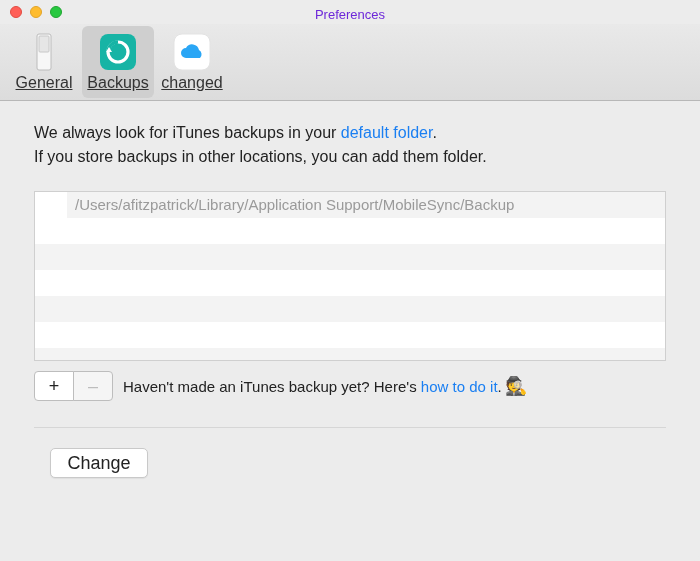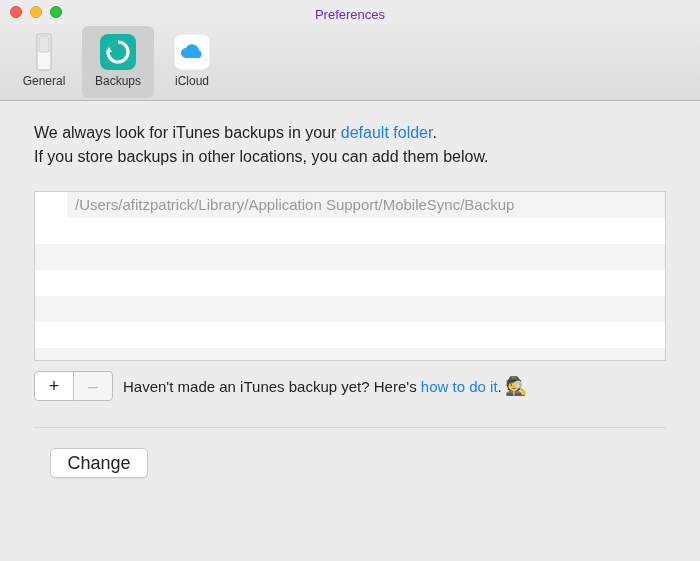--- a/index.html
+++ b/index.html
@@ -79,21 +79,22 @@
   }
   .tab .icon {
     width: 40px;
     height: 40px;
     display: flex;
     align-items: center;
     justify-content: center;
   }
   .tab .label {
     margin-top: 2px;
-    font-size: 12px;
+    font-size: 16px;
+    text-decoration: underline;
   }
   .content {
     flex: 1;
     padding: 20px 34px 0 34px;
     font-size: 16px;
     color: #222;
     display: flex;
     flex-direction: column;
   }
   .intro-line {
@@ -237,31 +238,31 @@
       <div class="label">Backups</div>
     </div>
 
     <div class="tab">
       <div class="icon">
         <svg width="40" height="40" viewBox="0 0 40 40">
           <rect x="2" y="2" width="36" height="36" rx="8" fill="#fff" stroke="#e3e3e3"></rect>
           <path d="M14 26 a5 5 0 0 1 0-10 a7 7 0 0 1 13 2 a5 5 0 0 1 1 8 z" fill="#2aa6f5"></path>
         </svg>
       </div>
-      <div class="label">iCloud</div>
+      <div class="label">changed</div>
     </div>
 
   </div>
 
   <div class="content">
 
     <div class="intro-line">
       <span>We always look for iTunes backups in your </span><span class="link">default folder</span><span>.</span>
     </div>
-    <div class="intro-line">If you store backups in other locations, you can add them below.</div>
+    <div class="intro-line">If you store backups in other locations, you can add them folder.</div>
 
     <div class="list-frame">
       <div class="list-row header">/Users/afitzpatrick/Library/Application Support/MobileSync/Backup</div>
       <div class="list-row"></div>
       <div class="list-row alt"></div>
       <div class="list-row"></div>
       <div class="list-row alt"></div>
       <div class="list-row"></div>
       <div class="list-row alt"></div>
     </div>

